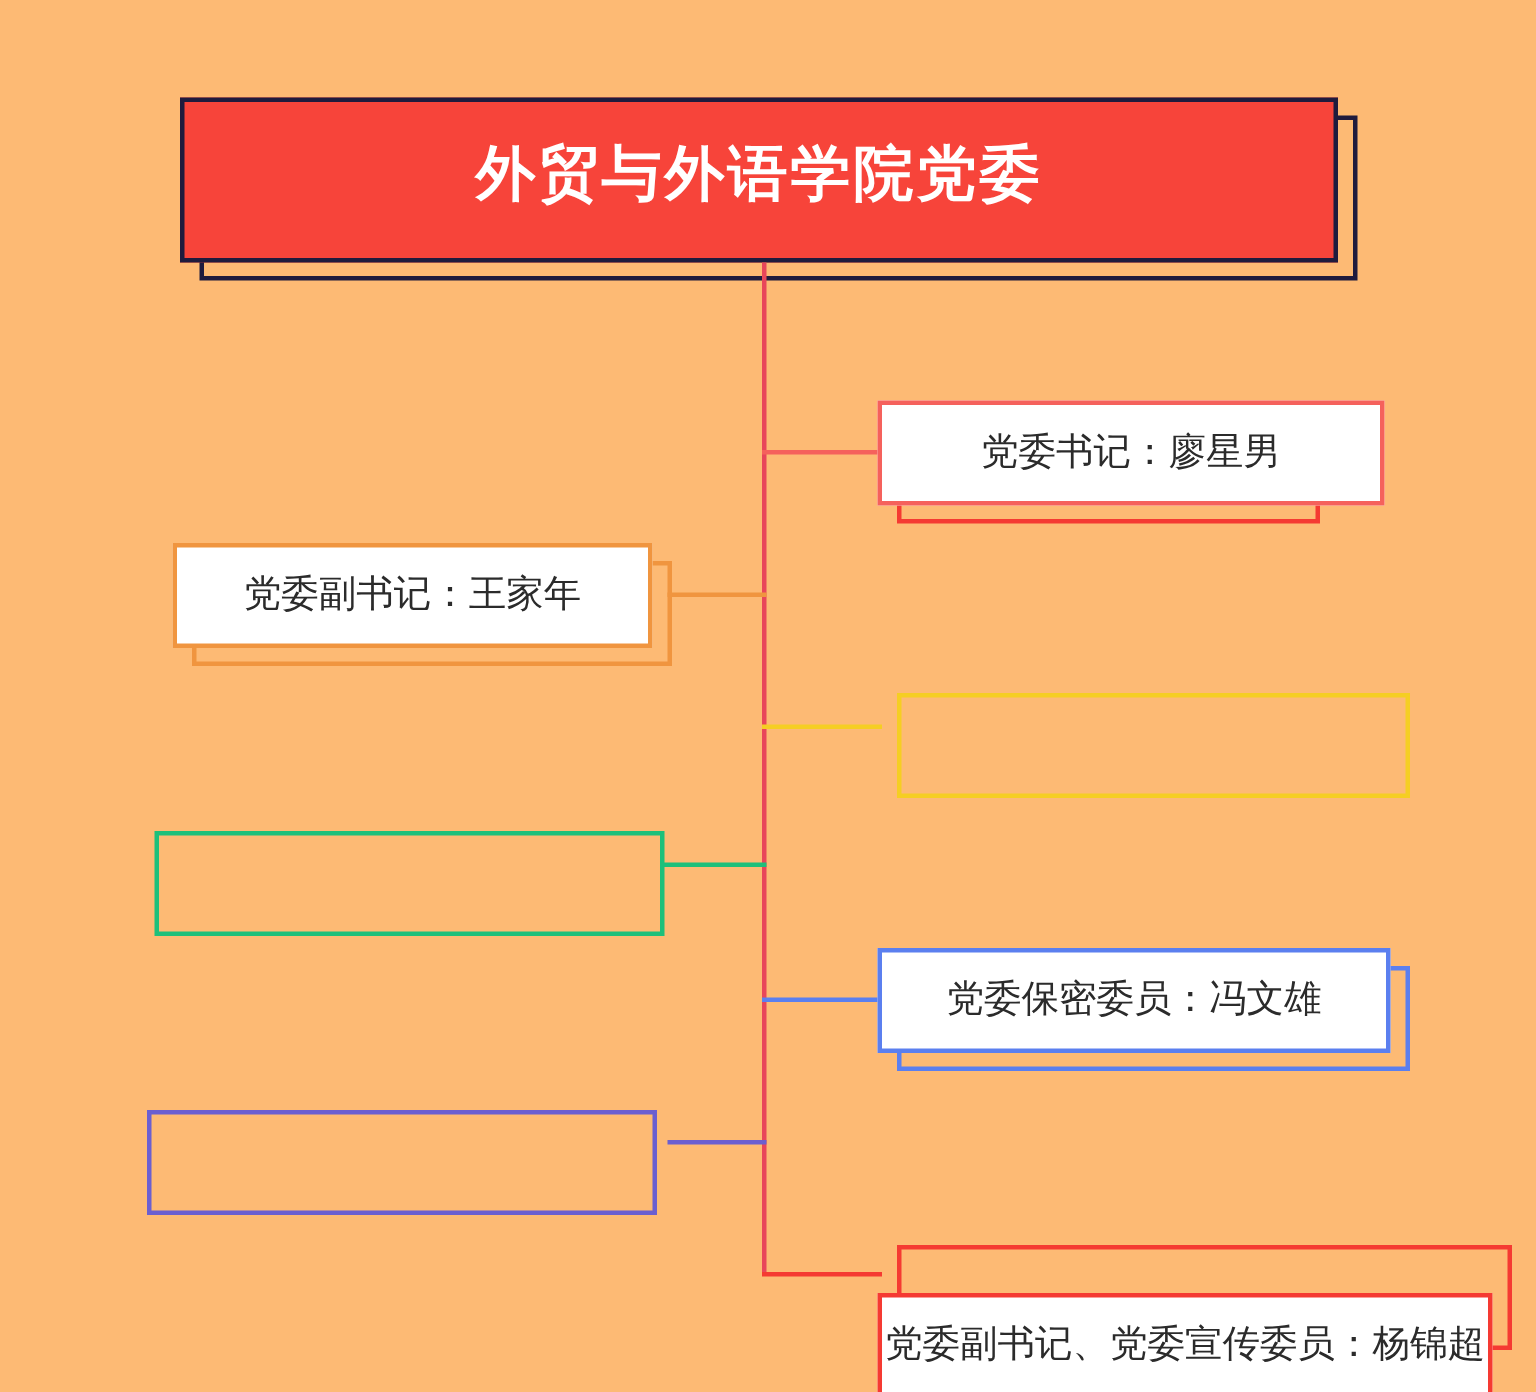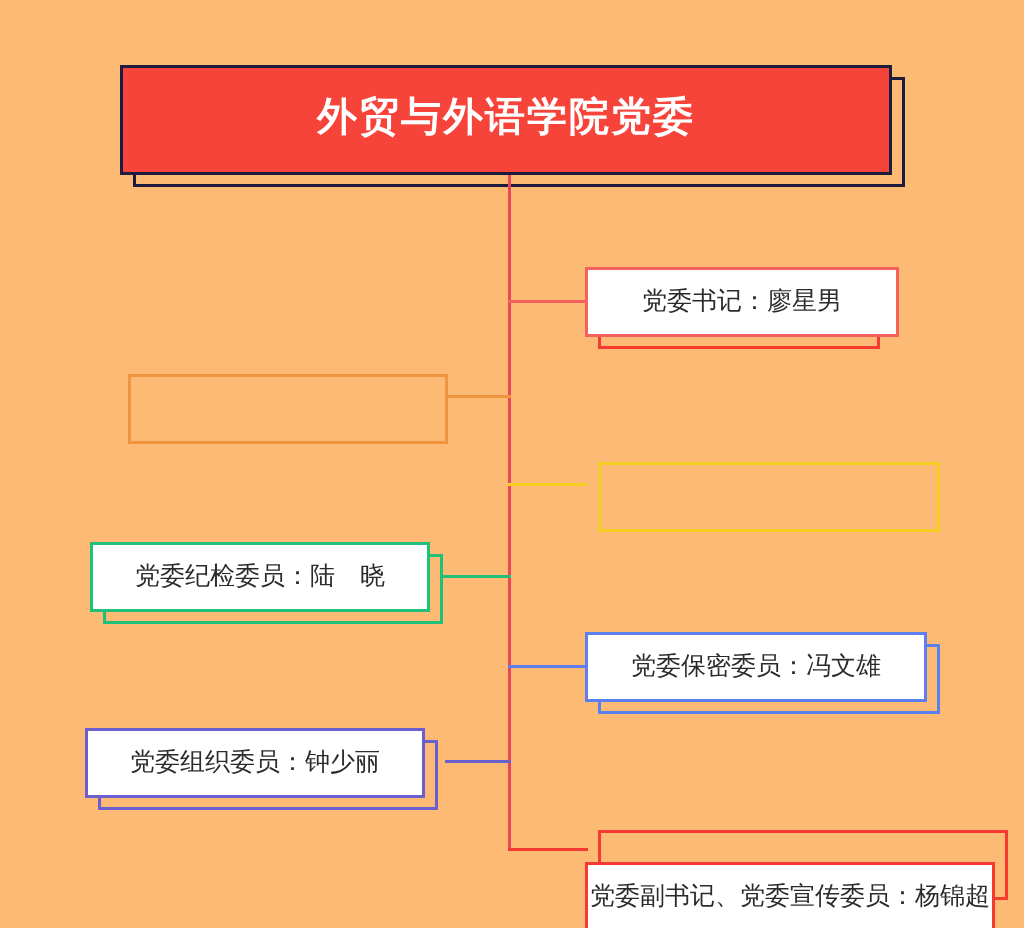--- a/index.html
+++ b/index.html
@@ -82,47 +82,44 @@
 
   <div class="root-shadow" style="left:133px; top:77px; width:772px; height:110px;"></div>
   <div class="root-box" style="left:120px; top:65px; width:772px; height:110px;">
     <span class="root-label">外贸与外语学院党委</span>
   </div>
 
   <div class="trunk" style="left:508px; top:175px; width:3px; height:675px;"></div>
 
   <div class="connector" style="left:508px; top:300px; width:80px; background:#F5615C;"></div>
   <div class="node-shadow" style="left:598px; top:279px; width:282px; height:70px; border-color:#F53A32;"></div>
-  <div class="node-box" style="left:585px; top:267px; width:314px; height:70px; border-color:#F5615C;">
+  <div class="node-box" style="left:585px; top:267px; width:338px; height:70px; border-color:#F5615C;">
     <span class="node-label">党委书记：廖星男</span>
   </div>
 
   <div class="connector" style="left:445px; top:395px; width:66px; background:#F0953F;"></div>
   <div class="node-shadow" style="left:128px; top:374px; width:320px; height:70px; border-color:#F0953F;"></div>
+  <div class="node-box" style="left:115px; top:362px; width:320px; height:70px; border-color:#F0953F;">
+    <span class="node-label">党委副书记：王家年</span>
+  </div>
 
   <div class="connector" style="left:508px; top:483px; width:80px; background:#F5CE23;"></div>
   <div class="node-shadow" style="left:598px; top:462px; width:342px; height:70px; border-color:#F5CE23;"></div>
 
   <div class="connector" style="left:440px; top:575px; width:71px; background:#1EC07A;"></div>
   <div class="node-shadow" style="left:103px; top:554px; width:340px; height:70px; border-color:#1EC07A;"></div>
-  <div class="node-box" style="left:90px; top:542px; width:340px; height:70px; border-color:#1EC07A;">
-    <span class="node-label">党委纪检委员：陆　晓</span>
-  </div>
 
   <div class="connector" style="left:508px; top:665px; width:80px; background:#5B7FEF;"></div>
   <div class="node-shadow" style="left:598px; top:644px; width:342px; height:70px; border-color:#5B7FEF;"></div>
   <div class="node-box" style="left:585px; top:632px; width:342px; height:70px; border-color:#5B7FEF;">
     <span class="node-label">党委保密委员：冯文雄</span>
   </div>
 
   <div class="connector" style="left:445px; top:760px; width:66px; background:#6B5FD0;"></div>
   <div class="node-shadow" style="left:98px; top:740px; width:340px; height:70px; border-color:#6B5FD0;"></div>
-  <div class="node-box" style="left:85px; top:728px; width:340px; height:70px; border-color:#6B5FD0;">
-    <span class="node-label">党委组织委员：钟少丽</span>
-  </div>
 
   <div class="connector" style="left:508px; top:848px; width:80px; background:#F53A32;"></div>
   <div class="node-shadow" style="left:598px; top:830px; width:410px; height:70px; border-color:#F53A32;"></div>
   <div class="node-box" style="left:585px; top:818px; width:410px; height:70px; border-color:#F53A32;margin-top:44px;">
     <span class="node-label">党委副书记、党委宣传委员：杨锦超</span>
   </div>
 
 </div>
 
 </body></html>

